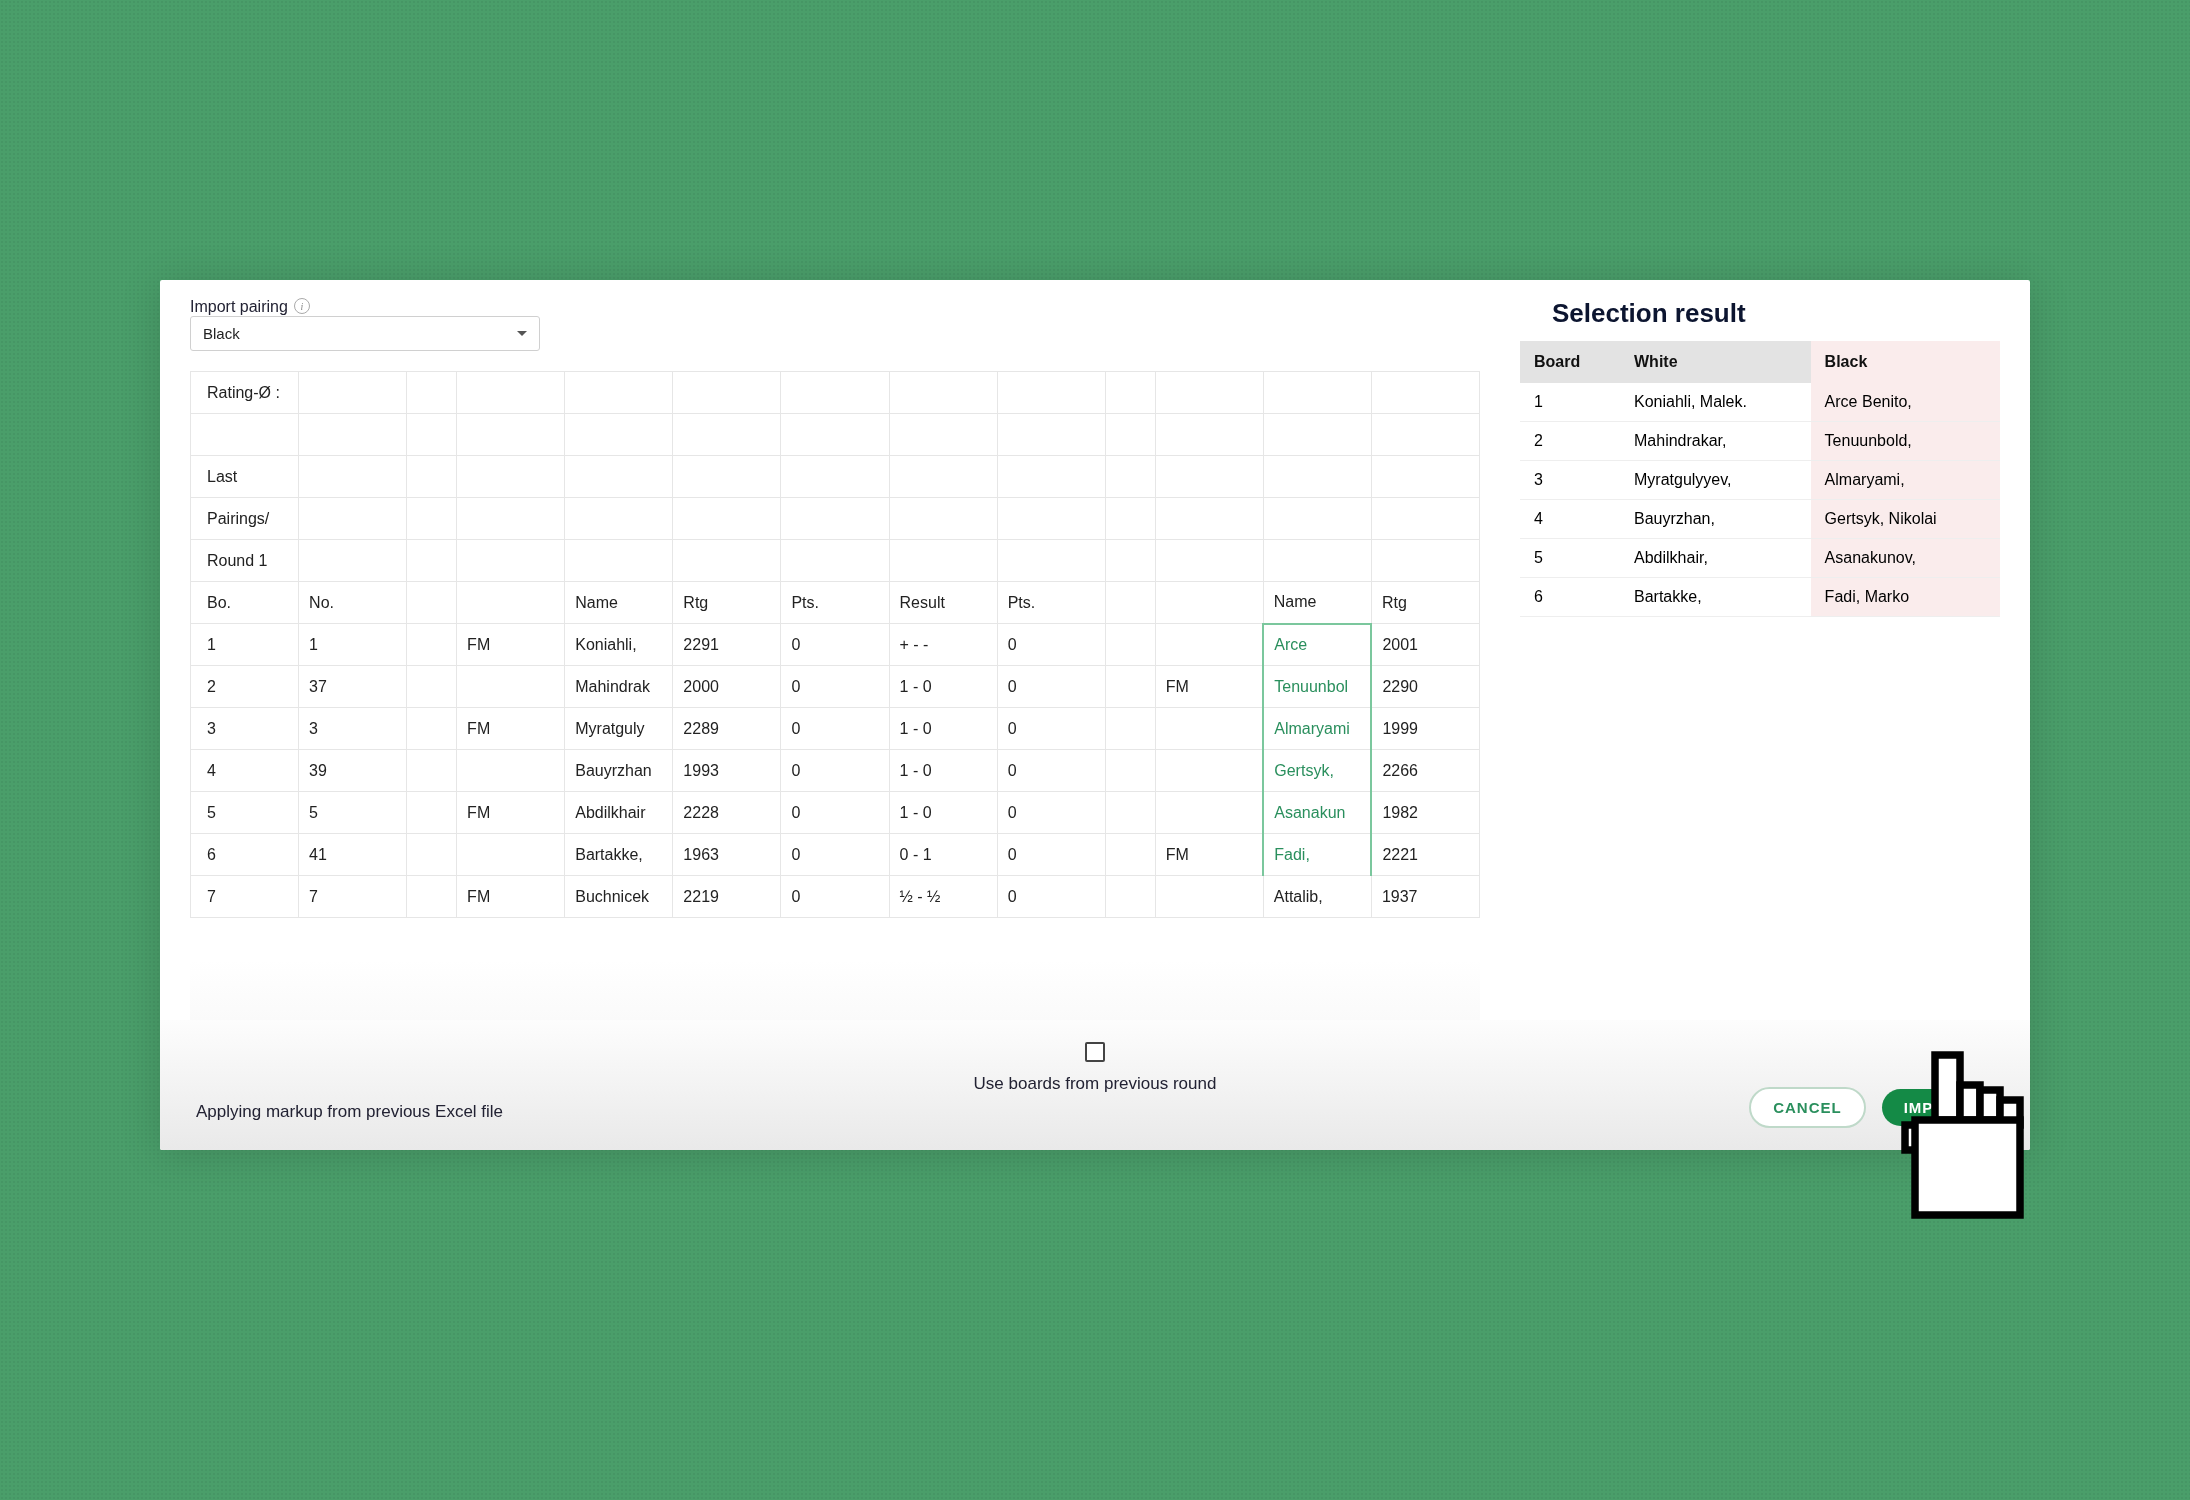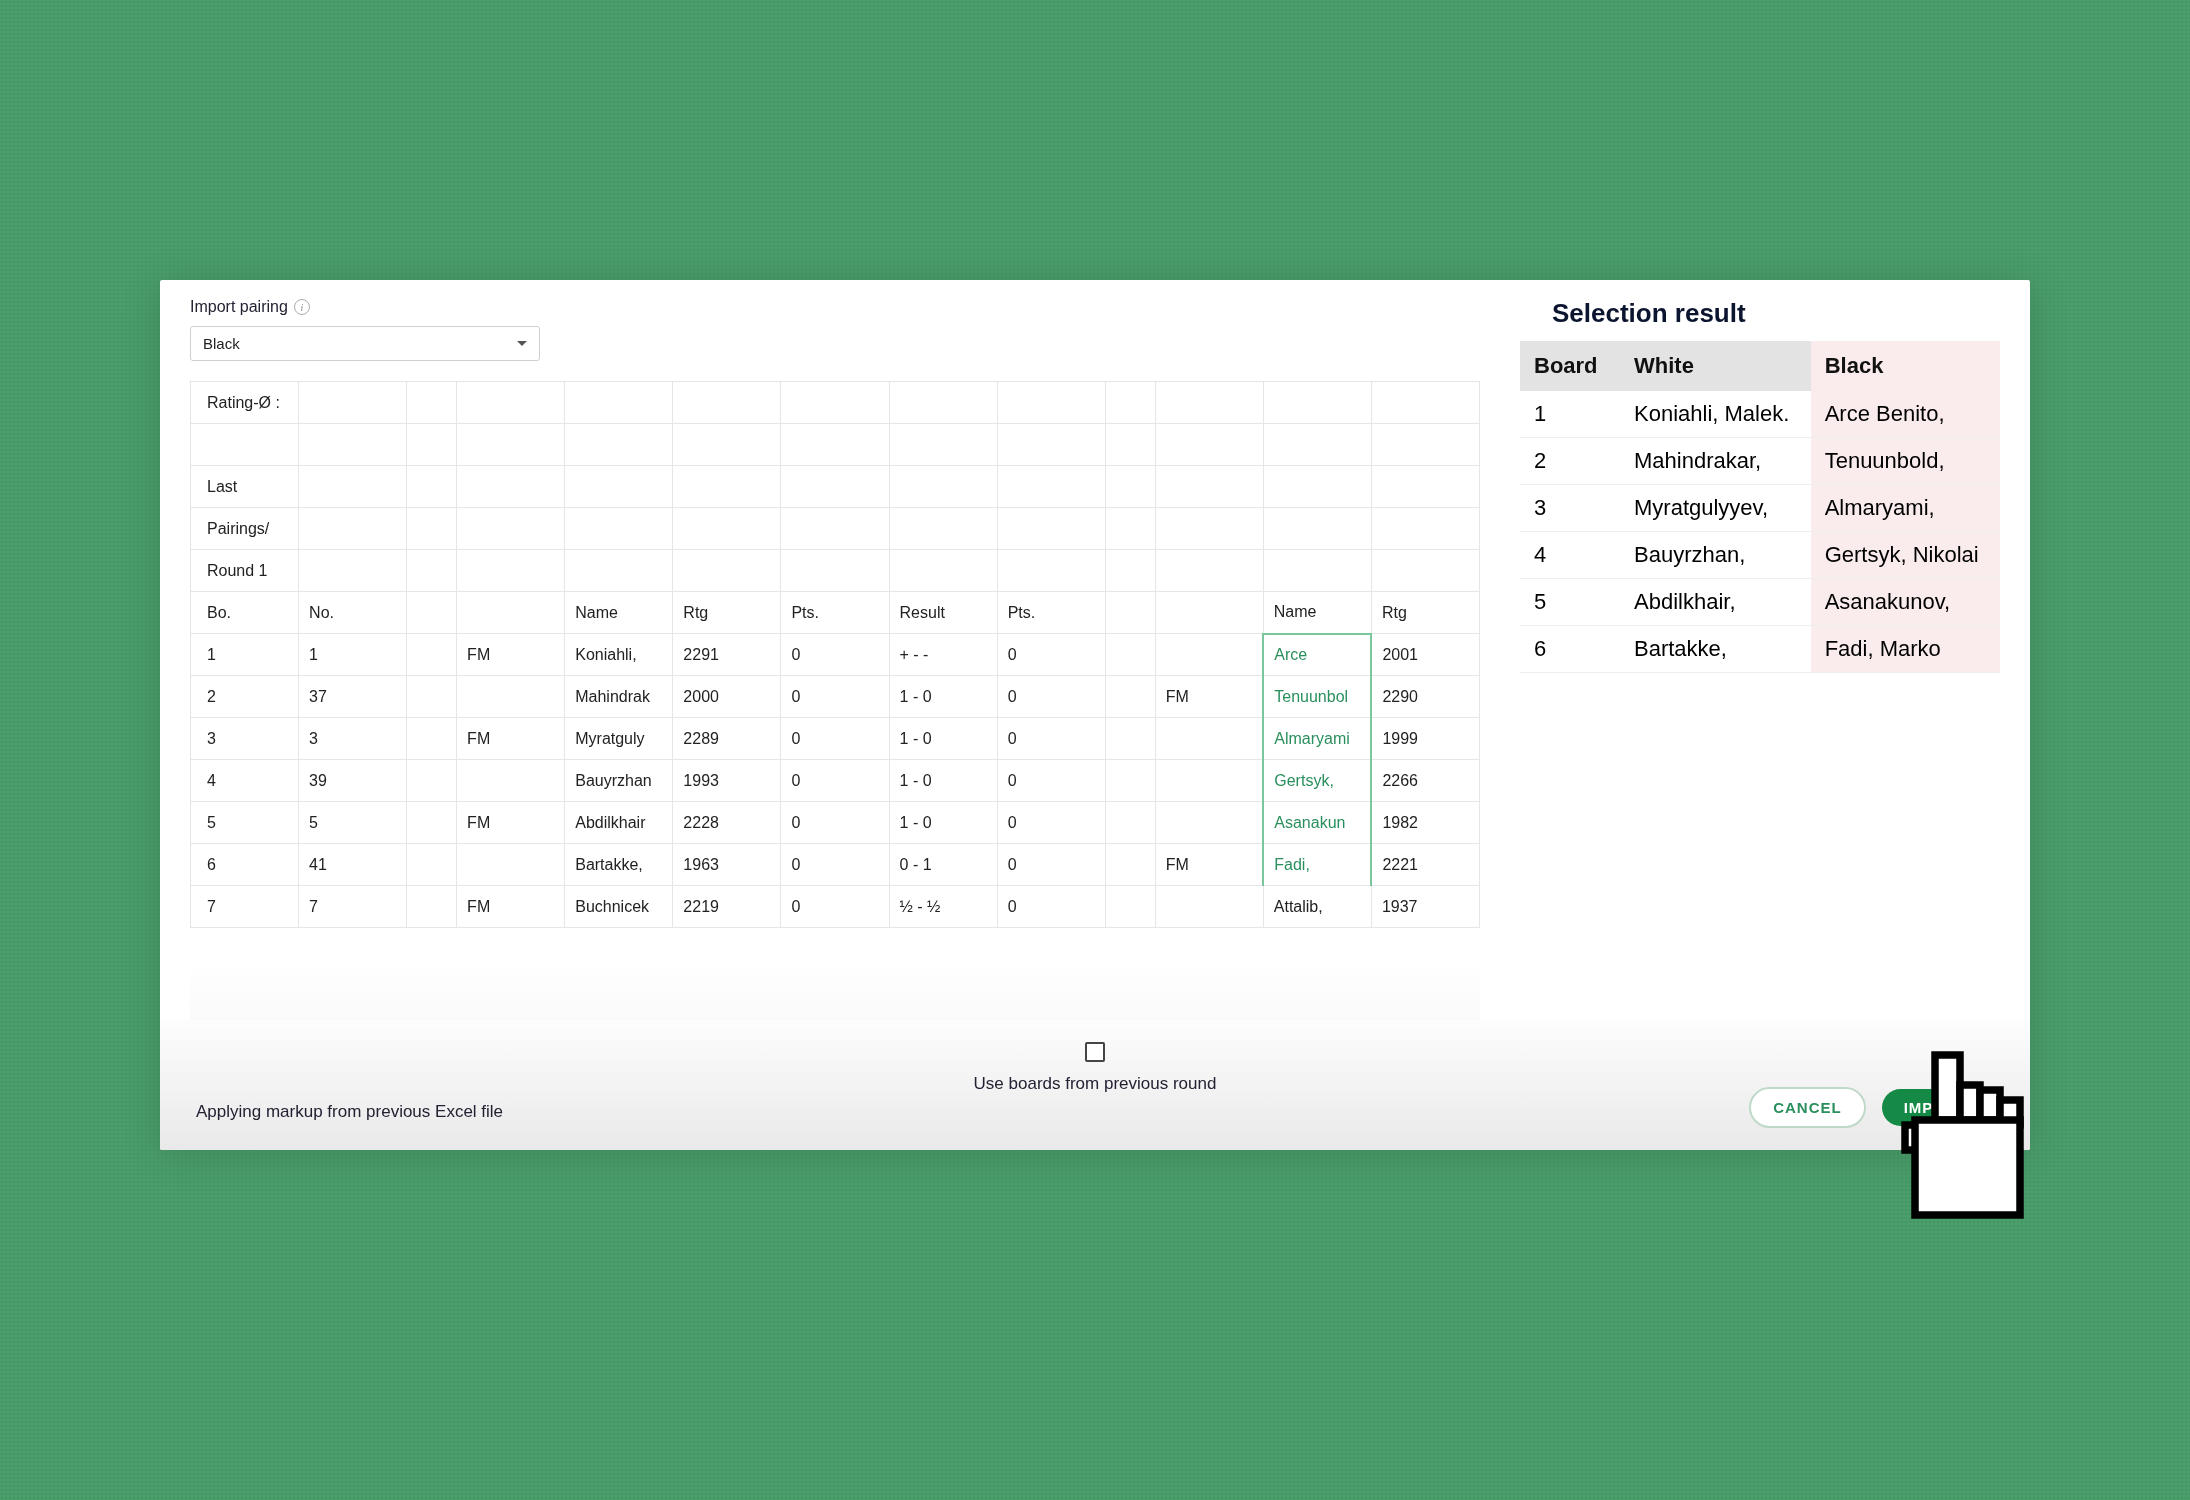--- a/index.html
+++ b/index.html
@@ -39,23 +39,21 @@
     display: flex;
     flex-direction: column;
   }
   .right-col {
     width: 480px;
     flex-shrink: 0;
   }
   .section-label {
     font-size: 16px;
     color: #223;
-    margin-bottom: 10px;
-    display: flex;
-    align-items: center;
+    display: flex;
     gap: 6px;
   }
   .info-icon {
     display: inline-flex;
     width: 16px; height: 16px;
     border: 1.5px solid #aaa;
     border-radius: 50%;
     align-items: center;
     justify-content: center;
     font-size: 10px;
@@ -142,21 +140,21 @@
   }
   .right-help {
     font-size: 15px;
     color: #6a6a6a;
     line-height: 1.4;
     margin-bottom: 26px;
   }
   .result-table {
     width: 100%;
     border-collapse: collapse;
-    font-size: 22px;
+    font-size: 16px;
   }
   .result-table th {
     background: #e3e3e3;
     color: #111;
     font-weight: 600;
     text-align: left;
     padding: 12px 14px;
   }
   .result-table td {
     padding: 10px 14px;

